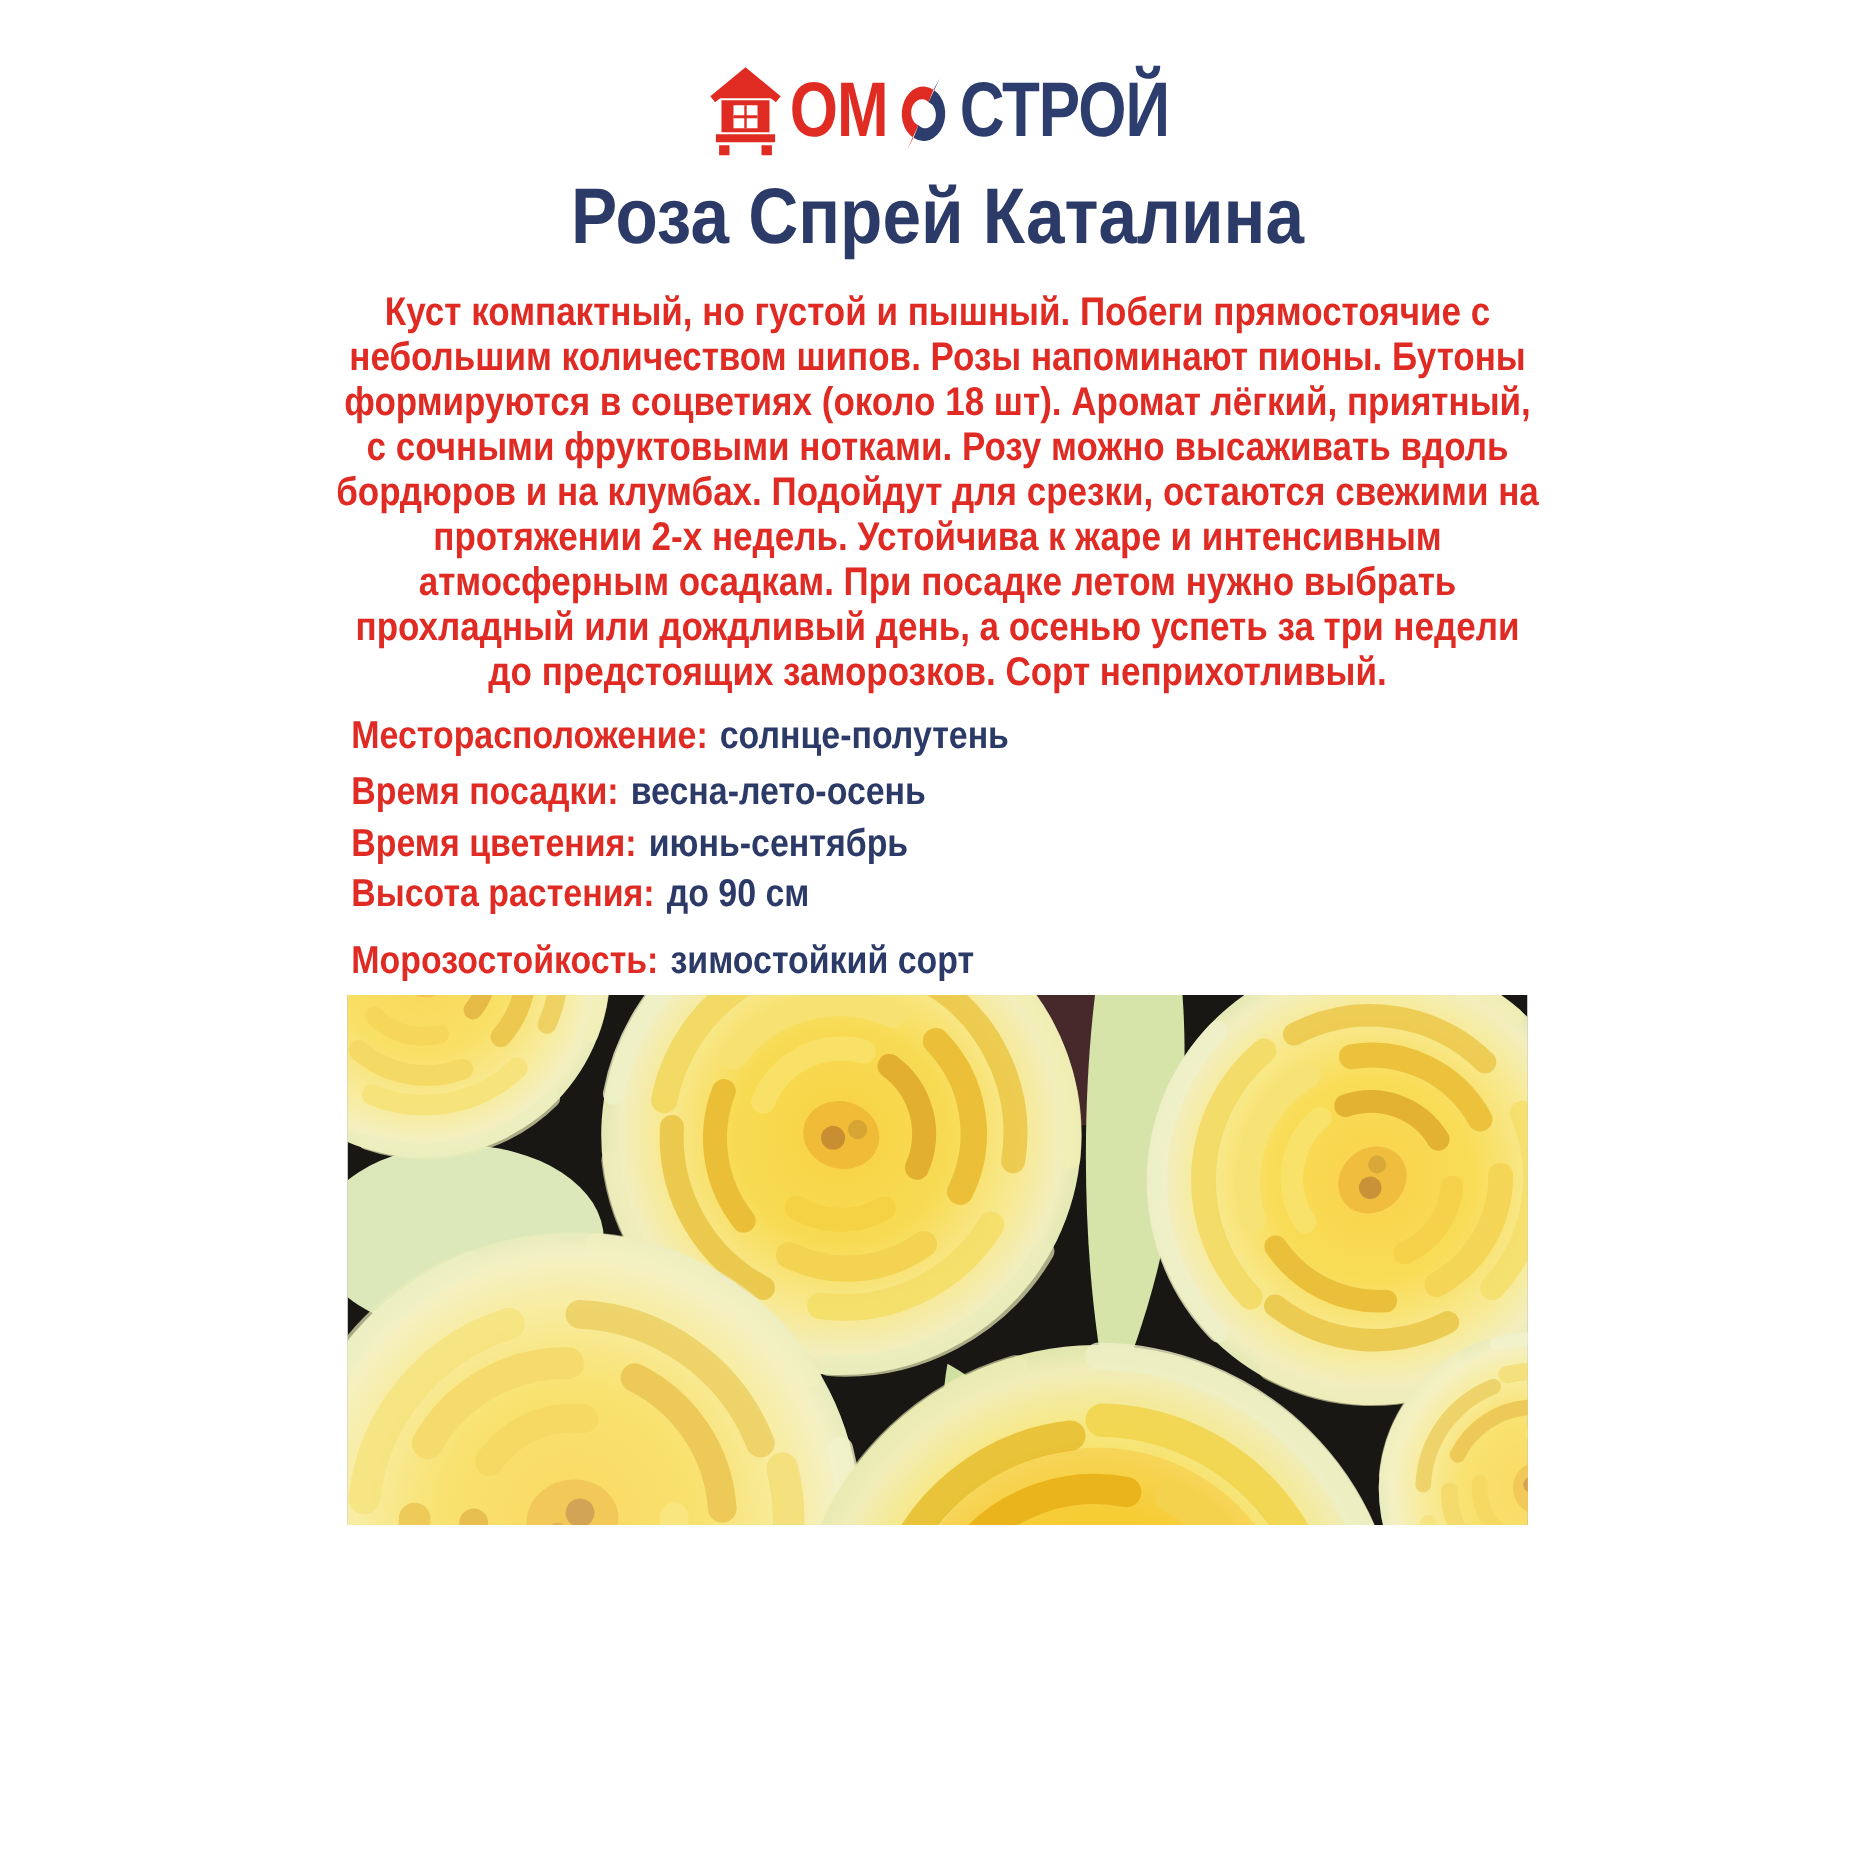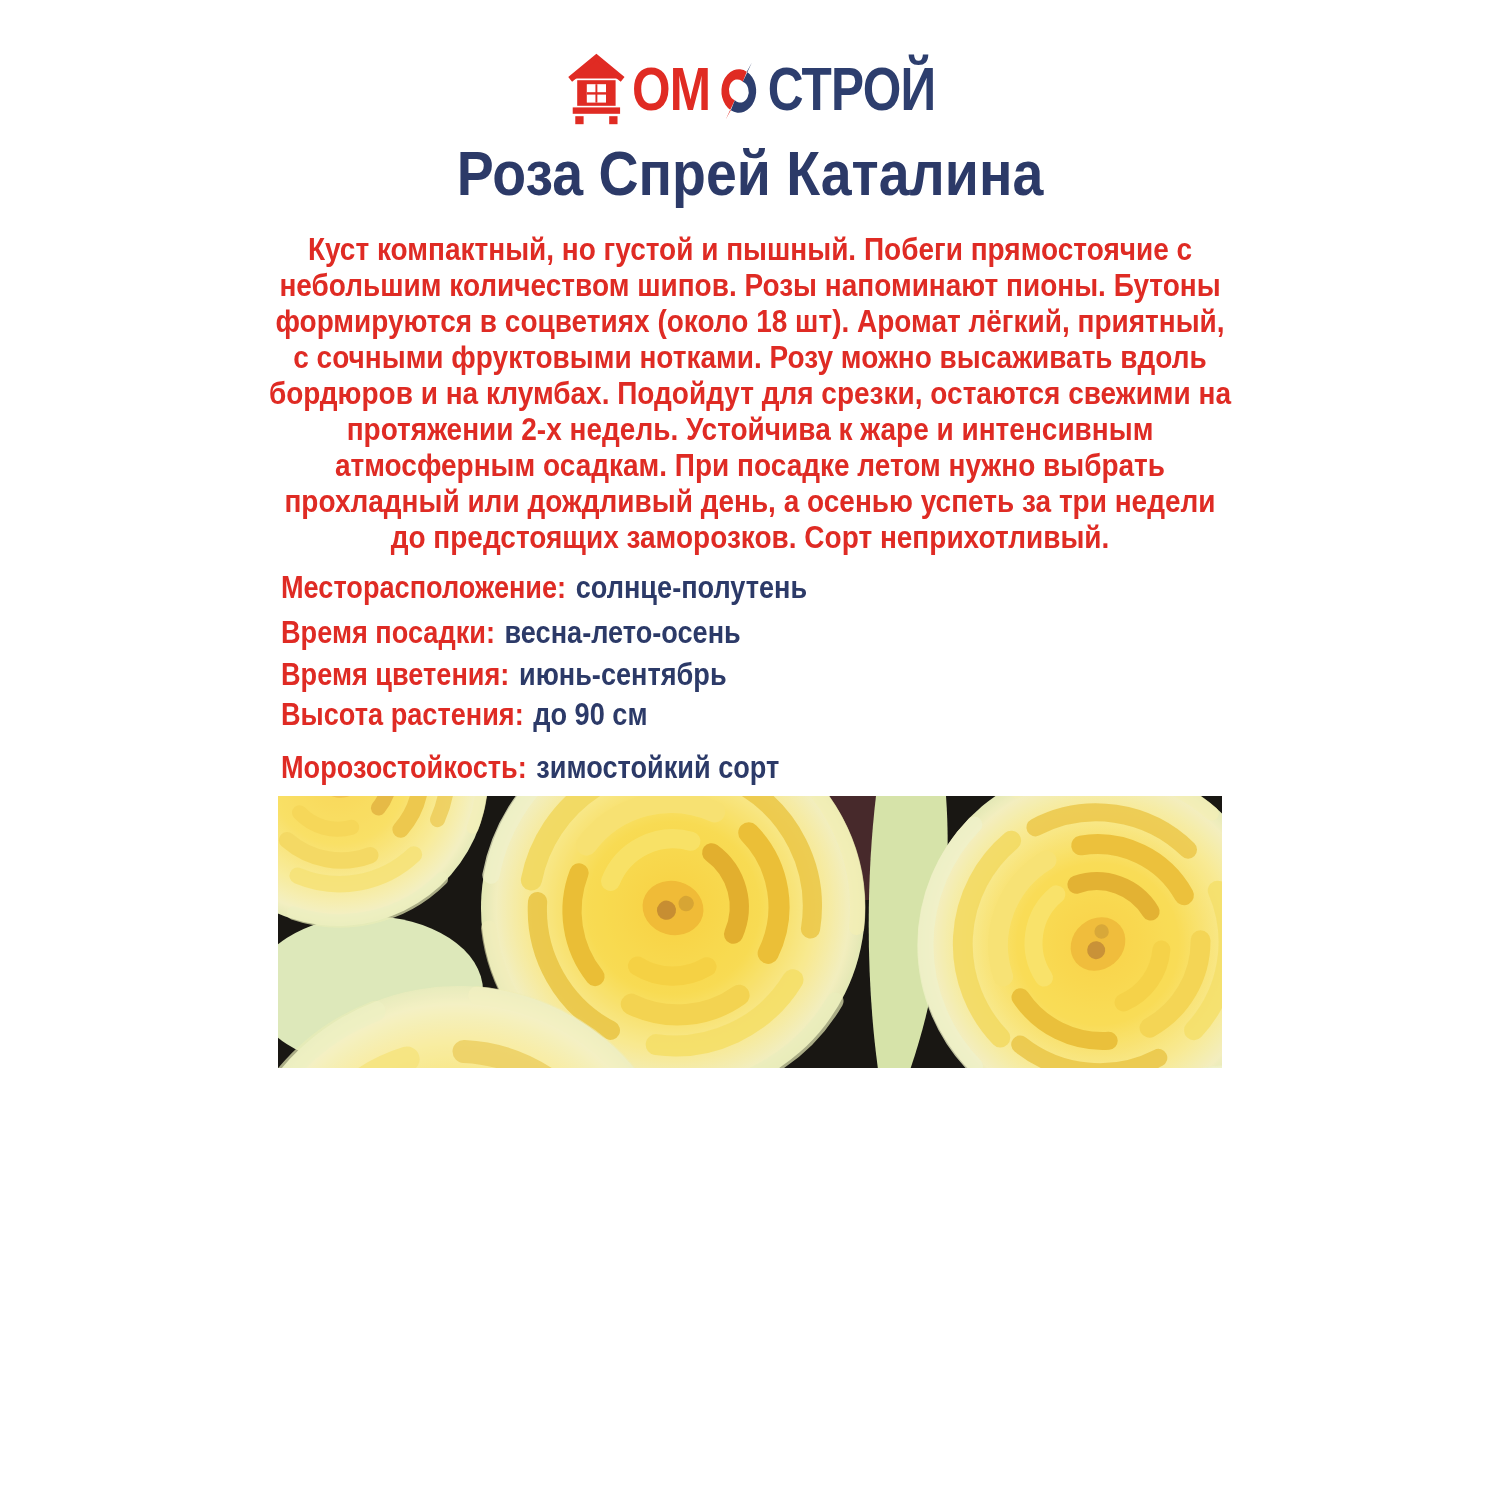--- a/index.html
+++ b/index.html
@@ -1,17 +1,17 @@
 <!DOCTYPE html>
 <html><head>
 <meta charset="utf-8">
 <style>
   html,body{margin:0;padding:0;background:#ffffff;}
   .page{
-    position:relative;width:1500px;height:1068px;background:#ffffff;
+    position:relative;width:1500px;height:1220px;background:#ffffff;
     font-family:"Liberation Sans",sans-serif;overflow:hidden;
   }
   
   .logo{
     position:absolute;top:50px;left:0;right:0;height:78px;
     display:flex;justify-content:center;align-items:center;gap:4px;
     transform:scaleX(.8);transform-origin:center center;
   }
   .logo-house{width:80px;height:76px;flex:0 0 auto;}
   .logo-ring{width:60px;height:60px;flex:0 0 auto;margin:4px 2px 0 2px;}

